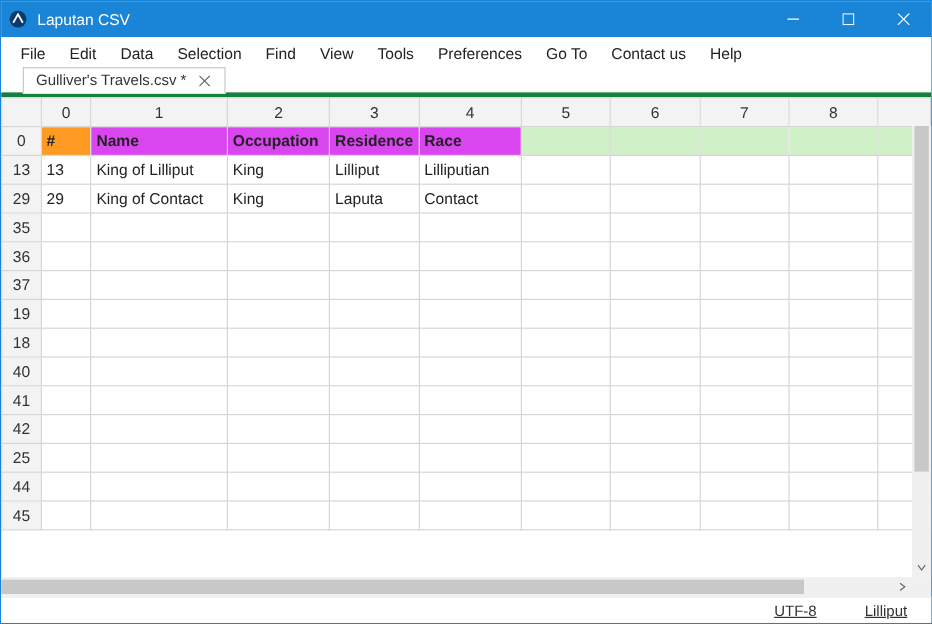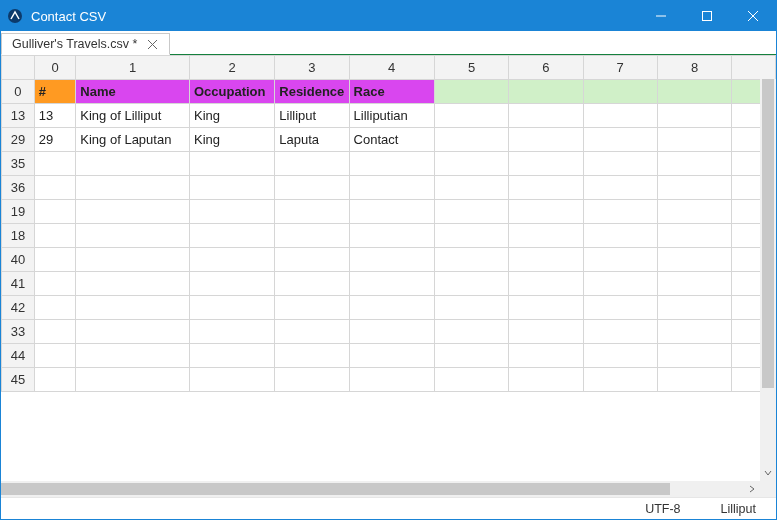--- a/index.html
+++ b/index.html
@@ -12,21 +12,21 @@
   .titlebar .title { flex: 0 0 auto; padding-left: 2px; font-size: 13px; }
   .titlebar .spacer { flex: 1 1 auto; }
   .titlebar .winbtn { width: 46px; height: 30px; display:flex; align-items:center; justify-content:center; color:#fff; }
   .titlebar .winbtn svg { stroke:#fff; fill:none; stroke-width:1; }
 
   
   .menubar { height: 26px; background:#fff; display:flex; align-items:center; padding: 0 6px; gap: 0; color:#222; border-bottom: 0; }
   .menubar .menu-item { padding: 3px 10px; cursor: default; }
 
   
-  .tabstrip { height: 24px; background:#fff; display:flex; align-items:flex-end; padding-left:0; border-bottom:1px solid #15803d; }
+  .tabstrip { height: 24px; background:#fff; display:flex; align-items:flex-end; padding-left:18px; border-bottom:4px solid #15803d; }
   .tab { display:flex; align-items:center; gap:8px; padding: 3px 10px 3px 10px; border:1px solid #c9c9c9; border-bottom:1px solid #fff; background:#fff; position:relative; top:1px; font-size:12.5px; color:#333; }
   .tab .close { width:14px; height:14px; display:flex; align-items:center; justify-content:center; color:#666; }
 
   
   .sheet-wrap { flex:1 1 auto; position:relative; overflow:hidden; }
   .sheet { position:absolute; inset:0 0 16px 0; overflow:hidden; }
   table.grid { border-collapse: collapse; table-layout: fixed; width: 775px; }
   table.grid th, table.grid td { border:1px solid #d6d6d6; height:24px; padding:0 4px; text-align:left; font-weight:normal; font-size:13px; color:#222; overflow:hidden; white-space:nowrap; }
   table.grid th { background:#f3f3f3; text-align:center; color:#333; }
   table.grid th.rowhead { background:#f3f3f3; text-align:center; }
@@ -47,58 +47,71 @@
   .hscroll .arrow, .vscroll .arrow { width:16px; height:16px; display:flex; align-items:center; justify-content:center; background:#f0f0f0; color:#666; }
   .hscroll .track { flex:1; height:16px; background:#f0f0f0; position:relative; }
   .hscroll .thumb { position:absolute; left:0; top:2px; height:12px; width:90%; background:#c8c8c8; }
   .vscroll { position:absolute; right:0; top:0; bottom:16px; width:16px; background:#f0f0f0; display:flex; flex-direction:column; }
   .vscroll .track { flex:1; width:16px; background:#f0f0f0; position:relative; }
   .vscroll .thumb { position:absolute; top:0; left:2px; width:12px; height:80%; background:#c8c8c8; }
   .scroll-corner { position:absolute; right:0; bottom:0; width:16px; height:16px; background:#f0f0f0; }
 
   
   .statusbar { height:22px; background:#fff; border-top:1px solid #e6e6e6; display:flex; align-items:center; font-size:12.5px; color:#333; }
-  .statusbar .field { padding:0 20px; }
+  .statusbar .field { padding:0 20px;text-decoration:underline; }
   .statusbar .spacer { flex:1; }
 
   .sheet-area { display:flex; flex:1 1 auto; min-height:0; }
   .sheet-area .sheet-wrap { flex:1; }
 </style>
 </head>
 <body>
 
 <div class="window">
 
   <div class="titlebar">
     <div class="logo">
       <svg width="16" height="16" viewBox="0 0 16 16">
           <circle cx="8" cy="8" r="7" fill="#0c3a6b"></circle>
           <path d="M4 11 L8 4 L12 11" stroke="#fff" stroke-width="1.5" fill="none"></path>
         </svg>
     </div>
-    <div class="title">Contact CSV</div>
+    <div class="title">Laputan CSV</div>
     <div class="spacer"></div>
     <div class="winbtn">
       <svg width="10" height="10" viewBox="0 0 10 10">
           <line x1="0" y1="5" x2="10" y2="5"></line>
         </svg>
     </div>
     <div class="winbtn">
       <svg width="10" height="10" viewBox="0 0 10 10">
           <rect x="0.5" y="0.5" width="9" height="9"></rect>
         </svg>
     </div>
     <div class="winbtn">
       <svg width="10" height="10" viewBox="0 0 10 10">
           <line x1="0" y1="0" x2="10" y2="10"></line>
           <line x1="10" y1="0" x2="0" y2="10"></line>
         </svg>
     </div>
   </div>
 
+  <div class="menubar">
+    <div class="menu-item">File</div>
+    <div class="menu-item">Edit</div>
+    <div class="menu-item">Data</div>
+    <div class="menu-item">Selection</div>
+    <div class="menu-item">Find</div>
+    <div class="menu-item">View</div>
+    <div class="menu-item">Tools</div>
+    <div class="menu-item">Preferences</div>
+    <div class="menu-item">Go To</div>
+    <div class="menu-item">Contact us</div>
+    <div class="menu-item">Help</div>
+  </div>
 
   <div class="tabstrip">
     <div class="tab">
       <span>Gulliver's Travels.csv *</span>
       <span class="close">
         <svg width="9" height="9" viewBox="0 0 9 9">
             <line x1="0" y1="0" x2="9" y2="9" stroke="#666"></line>
             <line x1="9" y1="0" x2="0" y2="9" stroke="#666"></line>
           </svg>
       </span>
@@ -160,21 +173,21 @@
               <td>Lilliputian</td>
               <td class="empty"></td>
                 <td class="empty"></td>
                 <td class="empty"></td>
                 <td class="empty"></td>
                 <td class="empty"></td>
             </tr>
             <tr>
               <th class="rowhead">29</th>
               <td>29</td>
-              <td>King of Laputan</td>
+              <td>King of Contact</td>
               <td>King</td>
               <td>Laputa</td>
               <td>Contact</td>
               <td class="empty"></td>
                 <td class="empty"></td>
                 <td class="empty"></td>
                 <td class="empty"></td>
                 <td class="empty"></td>
             </tr>
 
@@ -198,20 +211,33 @@
                 <td class="empty"></td>
                 <td class="empty"></td>
                 <td class="empty"></td>
                 <td class="empty"></td>
                 <td class="empty"></td>
                 <td class="empty"></td>
                 <td class="empty"></td>
                 <td class="empty"></td>
               </tr>
             <tr>
+                <th class="rowhead">37</th>
+                <td class="empty"></td>
+                <td class="empty"></td>
+                <td class="empty"></td>
+                <td class="empty"></td>
+                <td class="empty"></td>
+                <td class="empty"></td>
+                <td class="empty"></td>
+                <td class="empty"></td>
+                <td class="empty"></td>
+                <td class="empty"></td>
+              </tr>
+            <tr>
                 <th class="rowhead">19</th>
                 <td class="empty"></td>
                 <td class="empty"></td>
                 <td class="empty"></td>
                 <td class="empty"></td>
                 <td class="empty"></td>
                 <td class="empty"></td>
                 <td class="empty"></td>
                 <td class="empty"></td>
                 <td class="empty"></td>
@@ -263,21 +289,21 @@
                 <td class="empty"></td>
                 <td class="empty"></td>
                 <td class="empty"></td>
                 <td class="empty"></td>
                 <td class="empty"></td>
                 <td class="empty"></td>
                 <td class="empty"></td>
                 <td class="empty"></td>
               </tr>
             <tr>
-                <th class="rowhead">33</th>
+                <th class="rowhead">25</th>
                 <td class="empty"></td>
                 <td class="empty"></td>
                 <td class="empty"></td>
                 <td class="empty"></td>
                 <td class="empty"></td>
                 <td class="empty"></td>
                 <td class="empty"></td>
                 <td class="empty"></td>
                 <td class="empty"></td>
                 <td class="empty"></td>

